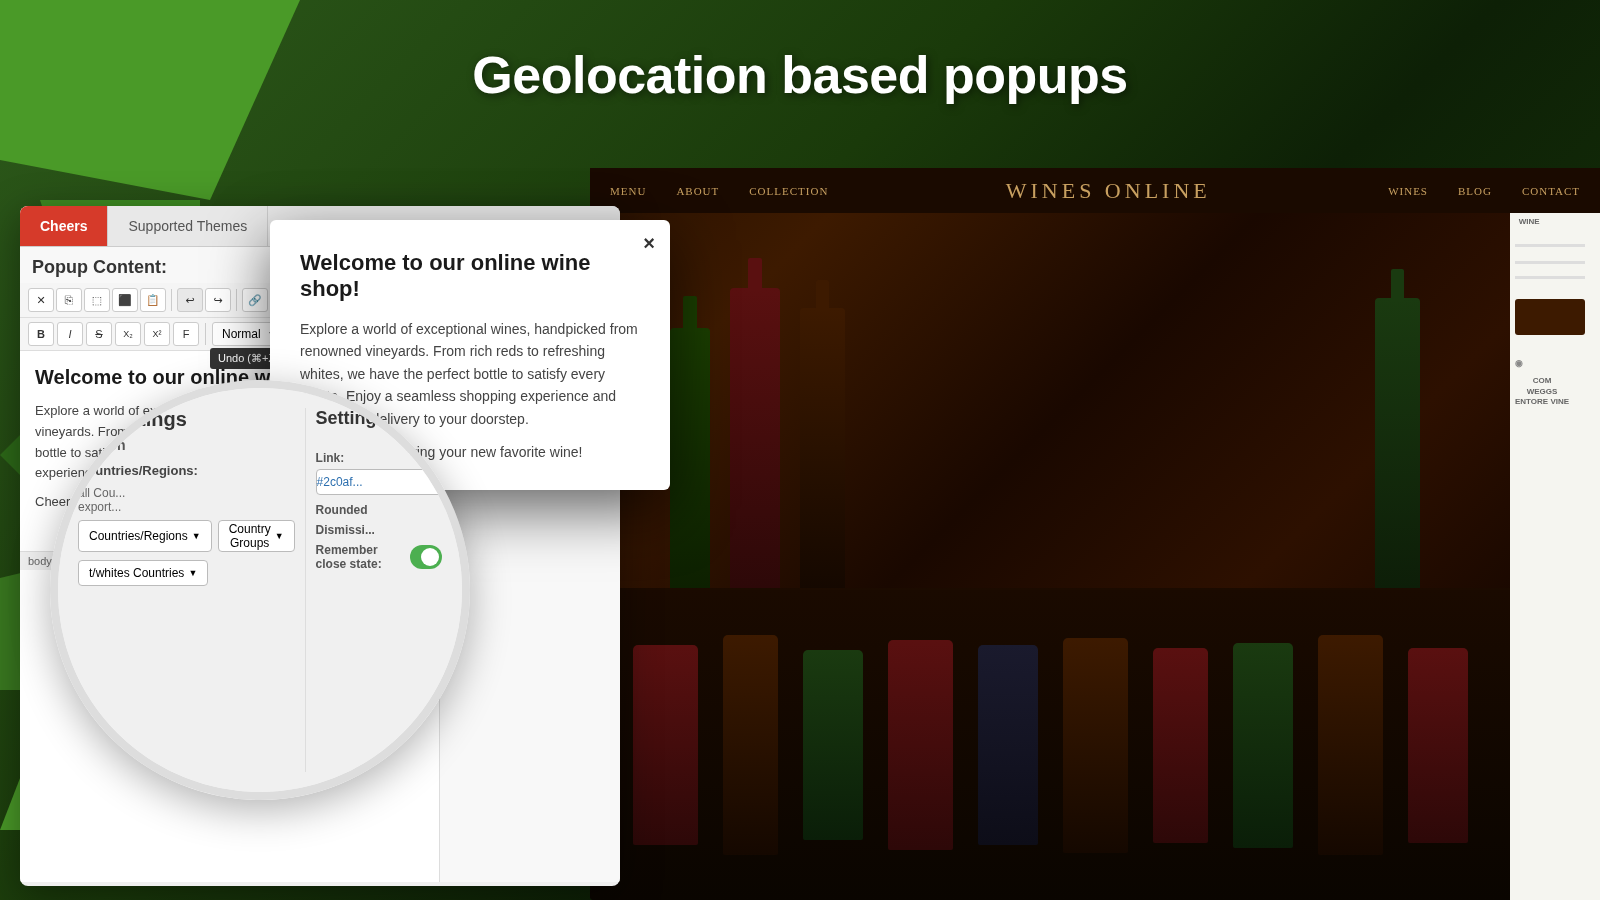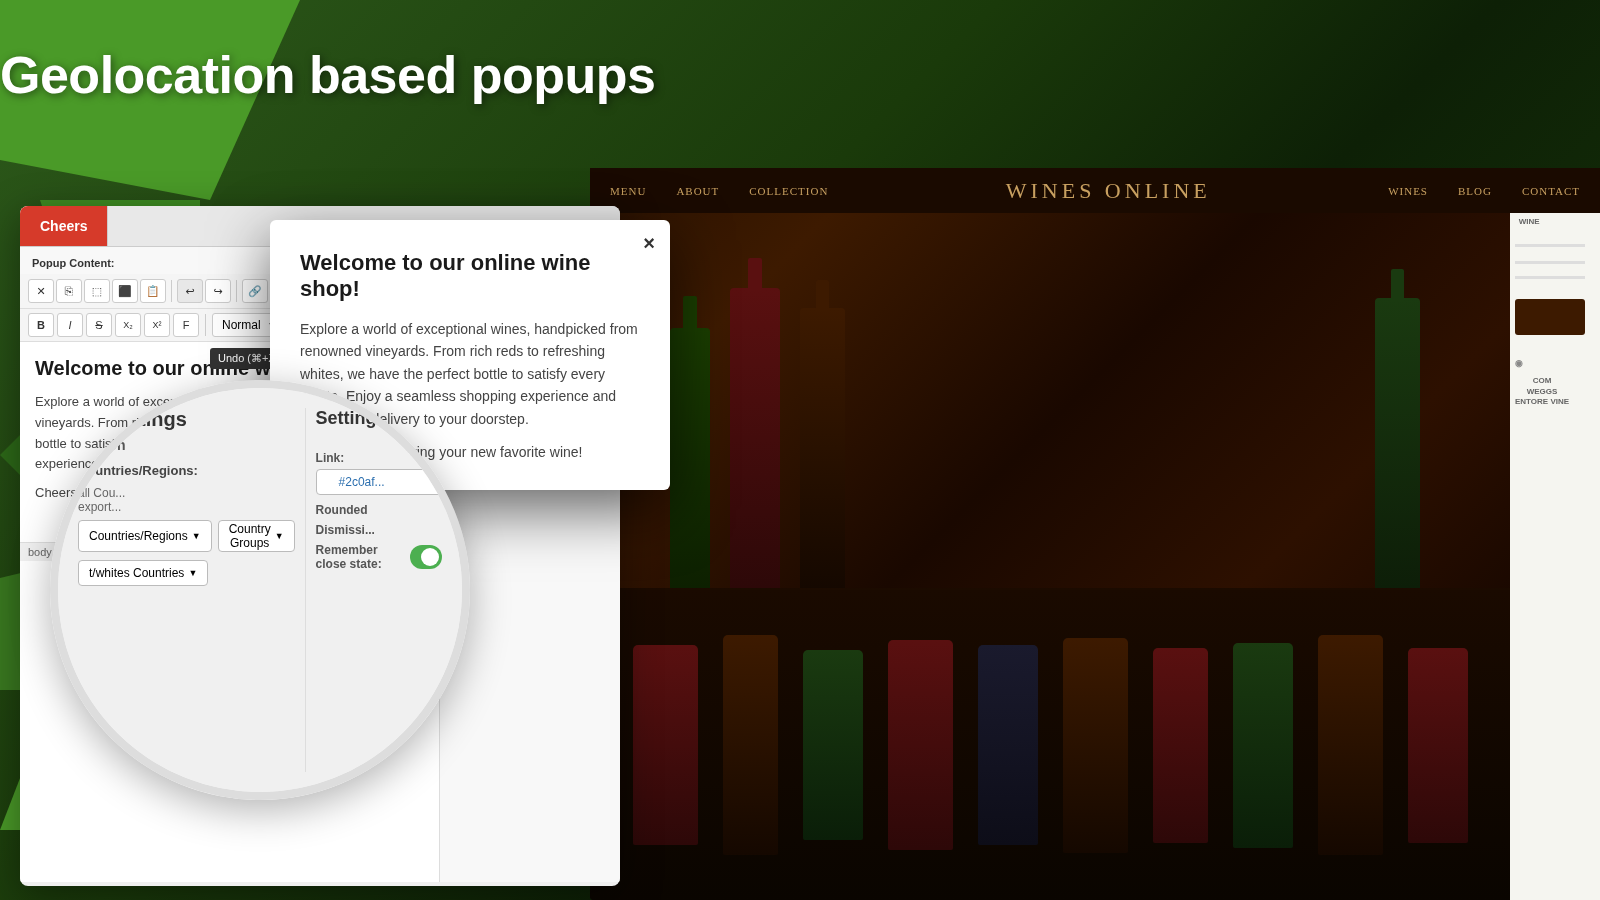--- a/index.html
+++ b/index.html
@@ -49,20 +49,21 @@
       width: 180px; height: 140px;
       clip-path: polygon(30% 0, 100% 20%, 100% 100%, 0 100%);
       background: #4a9a28;
     }
 
     
     .main-title {
       position: absolute;
       top: 45px;
       left: 0; right: 0;
+      text-align: center;
       font-size: 52px;
       font-weight: 900;
       color: #ffffff;
       text-shadow: 2px 2px 8px rgba(0,0,0,0.5);
       z-index: 10;
       letter-spacing: -0.5px;
     }
 
     
     .wine-bg {
@@ -181,21 +182,21 @@
 
     
     .left-panel {
       width: 420px;
       background: #ffffff;
       border-right: 1px solid #ddd;
       overflow: hidden;
     }
 
     .panel-section-title {
-      font-size: 11px;
+      font-size: 18px;
       font-weight: 600;
       color: #333;
       padding: 10px 12px 5px;
       background: #f8f8f8;
     }
 
     
     .toolbar {
       display: flex;
       flex-wrap: wrap;
@@ -473,21 +474,21 @@
       background: #fff;
       border: 1px solid #bbb;
       border-radius: 4px;
       font-size: 13px;
       color: #333;
     }
 
     .mag-link-section { margin-bottom: 8px; }
     .mag-link-label { font-size: 12px; font-weight: 600; color: #555; margin-bottom: 4px; }
     .mag-link-value {
-      padding: 5px 22px;
+      padding: 5px 0;
       background: #fff;
       border: 1px solid #bbb;
       border-radius: 4px;
       font-size: 12px;
       color: #2c6faf;
     }
 
     .mag-rounded-label { font-size: 12px; font-weight: 600; color: #555; margin-bottom: 4px; }
     .mag-dismissi-label { font-size: 12px; font-weight: 600; color: #555; margin-bottom: 4px; }
 
@@ -638,20 +639,21 @@
   <span class="popup-close">×</span>
   <div class="popup-title">Welcome to our online wine shop!</div>
   <div class="popup-body">Explore a world of exceptional wines, handpicked from renowned vineyards. From rich reds to refreshing whites, we have the perfect bottle to satisfy every palate. Enjoy a seamless shopping experience and convenient delivery to your doorstep.</div>
   <div class="popup-cheers">Cheers to discovering your new favorite wine!</div>
 </div>
 
 <div class="editor-panel">
 
   <div class="tab-bar">
     <div class="tab active">Cheers</div>
+    <div class="tab inactive">Supported Themes</div>
   </div>
 
   <div class="editor-content">
 
     <div class="left-panel">
       <div class="panel-section-title">Popup Content:</div>
 
       <div class="toolbar">
         <button class="toolbar-btn">✕</button>
         <button class="toolbar-btn">⎘</button>

